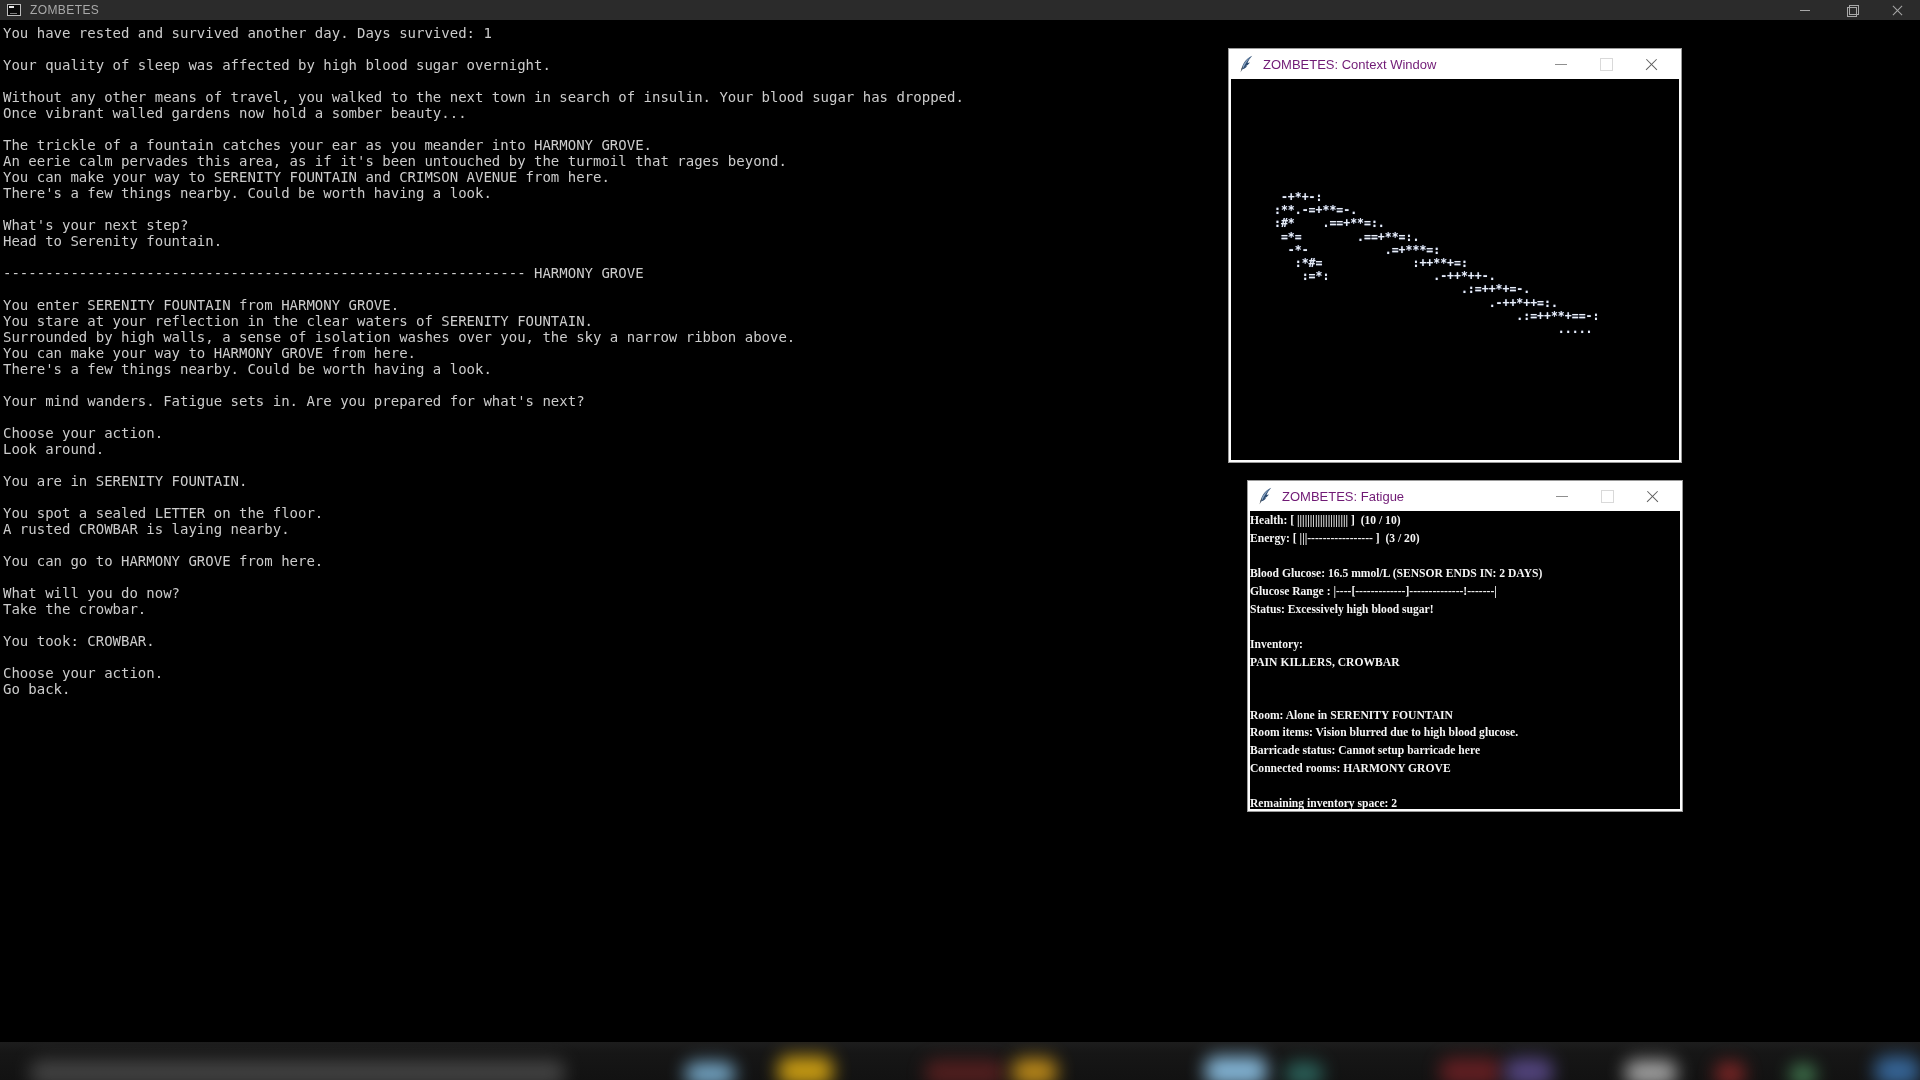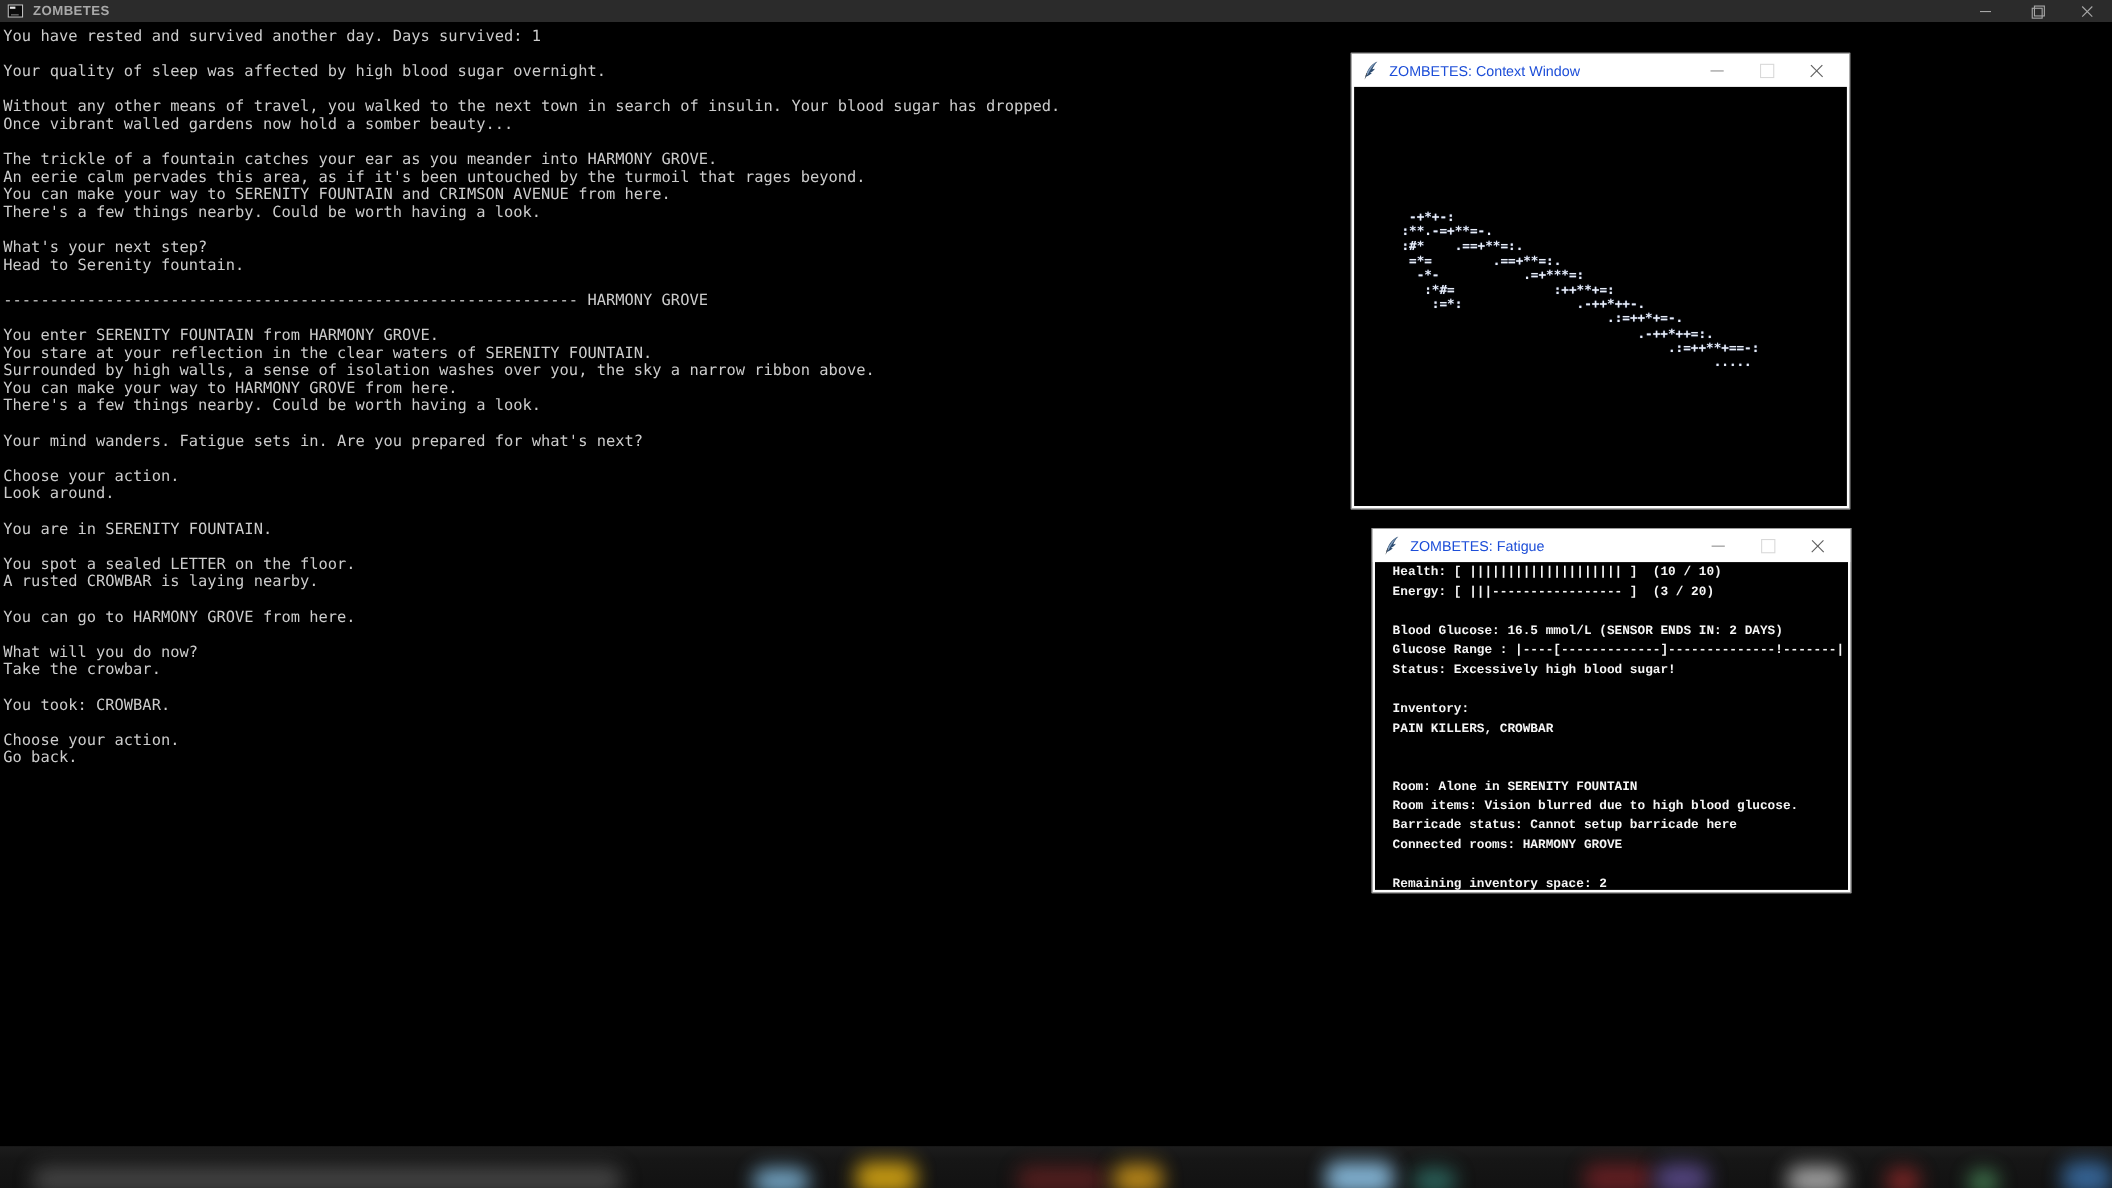--- a/index.html
+++ b/index.html
@@ -16,21 +16,21 @@
     background:#0a0a0a; border:1px solid #bdbdbd; position:relative;
   }
   .console-icon::before {
     content:""; position:absolute; left:1px; top:1px; width:5px; height:2px;
     background:#e8e8e8;
   }
   .console-icon::after {
     content:""; position:absolute; left:2px; bottom:1px; width:7px; height:1px;
     background:#7d7d7d;
   }
-  .main-title { font-size:12px; color:#a9a9a9; letter-spacing:.4px;font-weight:bold; }
+  .main-title { font-size:12px; color:#a9a9a9; letter-spacing:.4px; }
   .main-controls { margin-left:auto; display:flex; height:100%; }
   .mbtn { width:46px; height:20px; display:flex; align-items:center; justify-content:center; position:relative; }
   .m-min::before { content:""; width:10px; height:1px; background:#a8a8a8; }
   .m-restore::before {
     content:""; width:8px; height:8px; border:1px solid #a8a8a8; position:absolute;
     left:19px; top:7px; background:#2b2b2b;
   }
   .m-restore::after {
     content:""; width:8px; height:8px; border:1px solid #a8a8a8; position:absolute;
     left:21px; top:5px;
@@ -52,21 +52,21 @@
 
   
   .tk-window {
     position:absolute; background:#fdfdfd; border:1px solid #9a9a9a;
     box-shadow:0 0 0 1px rgba(0,0,0,.55), 2px 3px 8px rgba(0,0,0,.6);
   }
   .tk-titlebar {
     height:30px; background:#ffffff; display:flex; align-items:center;
   }
   .feather-icon { width:15px; height:18px; margin:0 9px 0 10px; }
-  .tk-title { font-size:13px; color:#1d4ed8; }
+  .tk-title { font-size:13px; color:#701a75; }
   .tk-controls { margin-left:auto; display:flex; align-items:center; height:100%; }
   .tkbtn { width:30px; height:30px; display:flex; align-items:center; justify-content:center; position:relative; margin-right:15px; }
   .tk-min::before { content:""; width:12px; height:1px; background:#8f8f8f; }
   .tk-max::before { content:""; width:11px; height:11px; border:1px solid #d9d9d9; }
   .tk-x { position:relative; width:13px; height:13px; }
   .tk-x::before, .tk-x::after {
     content:""; position:absolute; left:-1px; top:6px; width:15px; height:1.4px; background:#5c5c5c;
   }
   .tk-x::before { transform:rotate(45deg); }
   .tk-x::after  { transform:rotate(-45deg); }
@@ -77,23 +77,23 @@
   .ascii-art {
     font-family:"DejaVu Sans Mono","Liberation Mono",monospace;
     font-weight:bold; font-size:11.5px; line-height:13.2px;
     color:#e9eef6; white-space:pre; padding:112px 0 0 43px;
     text-shadow:0 0 1px rgba(140,170,255,.55);
   }
 
   #status-window { left:1247px; top:480px; width:436px; height:332px; }
   #status-window .tk-content { height:298px; }
   .status-text {
-    font-family:Liberation Mono, monospace;
+    font-family:Liberation Serif, serif;
     font-weight:bold; font-size:11.6px; line-height:17.7px;
-    color:#f5f5f5; white-space:pre; padding:1px 0 0 16px;
+    color:#f5f5f5; white-space:pre; padding:1px 0 0 0;
   }
 
   
   .taskbar {
     position:absolute; left:0; bottom:0; width:1920px; height:38px;
     background:linear-gradient(180deg,#1d1d1d 0%,#161616 30%,#121212 100%);
     overflow:hidden;
   }
   .blob {
     position:absolute; bottom:-6px; border-radius:10px;

